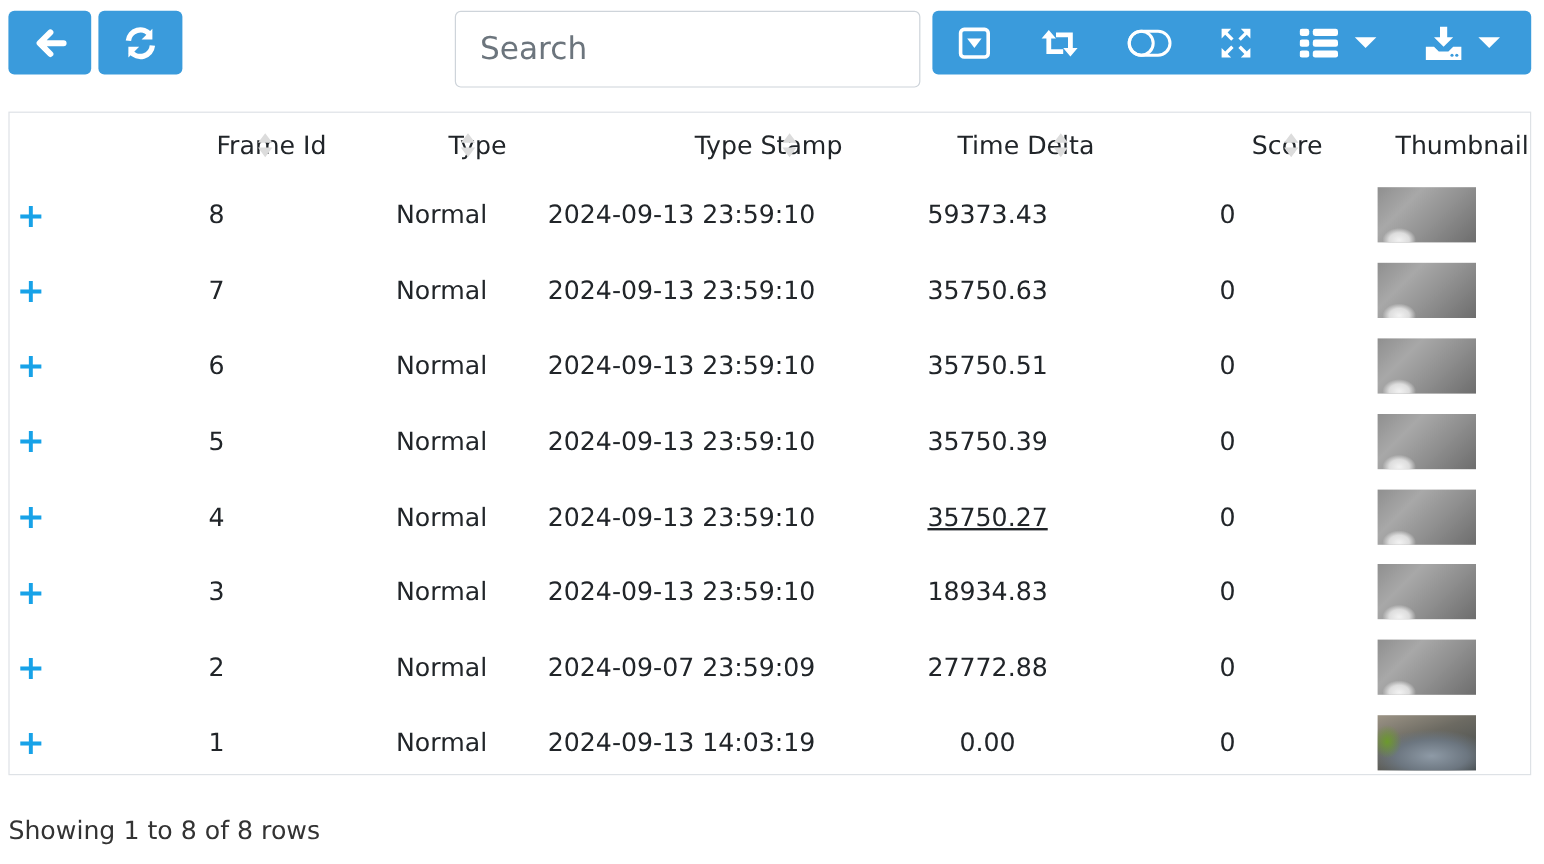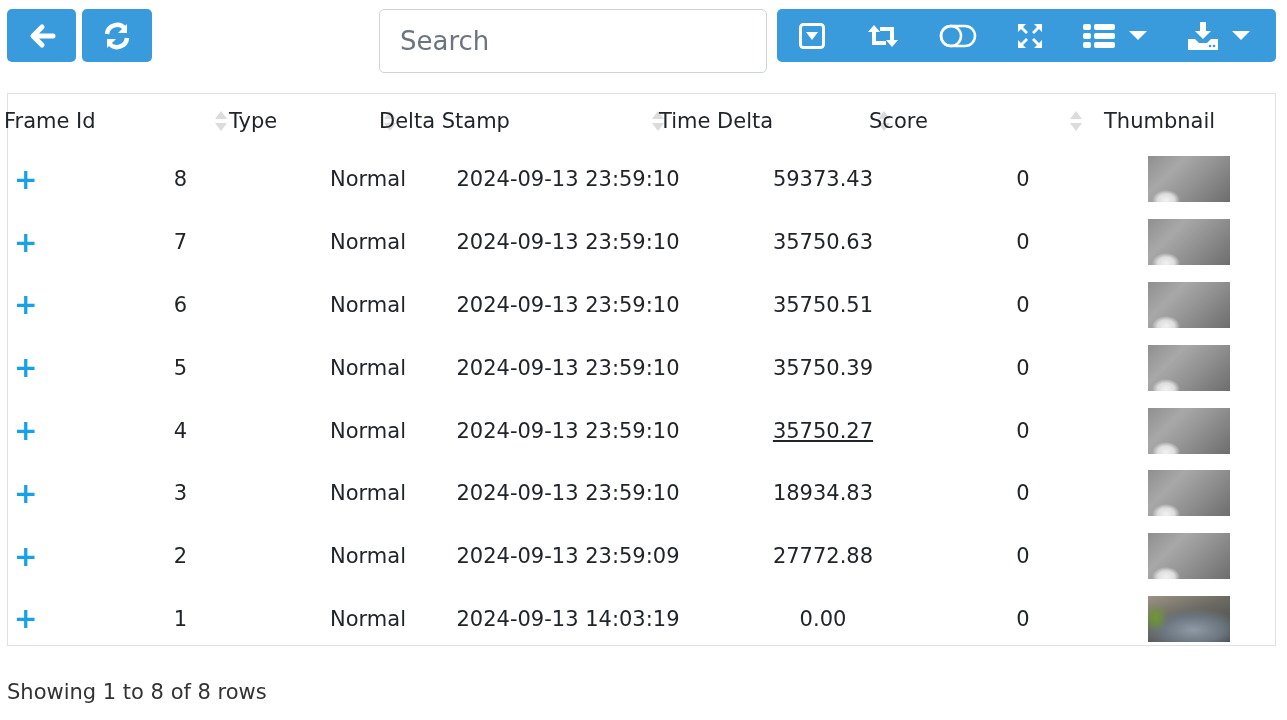--- a/index.html
+++ b/index.html
@@ -16,21 +16,21 @@
             font-family:"DejaVu Sans","Liberation Sans",sans-serif; outline:none; }
   #search::placeholder { color:#6c757d; }
   #toolbar { position:absolute; left:777px; top:9px; width:499px; height:53px;
              background:#3a9bdc; border-radius:5px; display:flex; align-items:center; }
   .tb { height:53px; display:flex; align-items:center; justify-content:center; cursor:pointer; }
   .caret { width:0; height:0; border-left:9px solid transparent; border-right:9px solid transparent;
            border-top:9px solid #fff; margin-left:14px; }
   #table-wrap { position:absolute; left:7px; top:93px; width:1269px; height:553px;
                 border:1px solid #dee2e6; box-sizing:border-box; }
   table { border-collapse:collapse; width:100%; table-layout:fixed; }
-  th { font-weight:normal; font-size:21px; height:52px; text-align:left; position:relative; }
+  th { font-weight:normal; font-size:21px; height:52px; text-align:right; position:relative; }
   td { font-size:21px; height:62.8px; text-align:center; padding:0; }
   .sort { position:absolute; top:15px; width:14px; height:24px; }
   .plus { color:#17a2e8; font-weight:bold; font-size:28px; text-align:left; padding-left:6px; cursor:pointer; }
   .thumb { width:82px; height:46px; display:inline-block; vertical-align:middle; }
   .thumb.gray { background:
       radial-gradient(ellipse 14px 10px at 18px 44px, #f2f2f2 0%, #ddd 60%, transparent 100%),
       linear-gradient(135deg,#8f8f8f 0%,#a8a8a8 30%,#909090 60%,#6d6d6d 100%); }
   .thumb.color { background:
       radial-gradient(ellipse 12px 14px at 8px 22px, #6c9a2e 0%, transparent 100%),
       radial-gradient(ellipse 50px 22px at 45px 34px, #8e9aa6 0%, #6c7680 60%, transparent 100%),
@@ -120,21 +120,21 @@
       <tr>
         <th></th>
         <th><span style="margin-left:-45px">Frame Id</span>
           <svg class="sort" style="left:166px" viewBox="0 0 14 24">
               <path d="M7 2 L13 10 H1 Z M7 22 L13 14 H1 Z" fill="#dcdcdc"></path>
             </svg></th>
         <th><span style="margin-left:-45px">Type</span>
           <svg class="sort" style="left:110px" viewBox="0 0 14 24">
               <path d="M7 2 L13 10 H1 Z M7 22 L13 14 H1 Z" fill="#dcdcdc"></path>
             </svg></th>
-        <th><span style="margin-left:-45px">Delta Stamp</span>
+        <th><span style="margin-left:-45px">Type Stamp</span>
           <svg class="sort" style="left:228px" viewBox="0 0 14 24">
               <path d="M7 2 L13 10 H1 Z M7 22 L13 14 H1 Z" fill="#dcdcdc"></path>
             </svg></th>
         <th><span style="margin-left:-45px">Time Delta</span>
           <svg class="sort" style="left:174px" viewBox="0 0 14 24">
               <path d="M7 2 L13 10 H1 Z M7 22 L13 14 H1 Z" fill="#dcdcdc"></path>
             </svg></th>
         <th><span style="margin-left:-45px">Score</span>
           <svg class="sort" style="left:156px" viewBox="0 0 14 24">
               <path d="M7 2 L13 10 H1 Z M7 22 L13 14 H1 Z" fill="#dcdcdc"></path>
@@ -194,21 +194,21 @@
           <td style="padding-left: 40px;">Normal</td>
           <td style="padding-left: 10px;">2024-09-13 23:59:10</td>
           <td style="padding-left: 30px;">18934.83</td>
           <td style="padding-left: 30px;">0</td>
           <td><span class="thumb gray"></span></td>
         </tr>
         <tr>
           <td class="plus">+</td>
           <td style="padding-left: 40px;">2</td>
           <td style="padding-left: 40px;">Normal</td>
-          <td style="padding-left: 10px;">2024-09-13 23:59:09</td>
+          <td style="padding-left: 10px;">2024-09-07 23:59:09</td>
           <td style="padding-left: 30px;">27772.88</td>
           <td style="padding-left: 30px;">0</td>
           <td><span class="thumb gray"></span></td>
         </tr>
         <tr>
           <td class="plus">+</td>
           <td style="padding-left: 40px;">1</td>
           <td style="padding-left: 40px;">Normal</td>
           <td style="padding-left: 10px;">2024-09-13 14:03:19</td>
           <td style="padding-left: 30px; text-align: center;">0.00</td>

